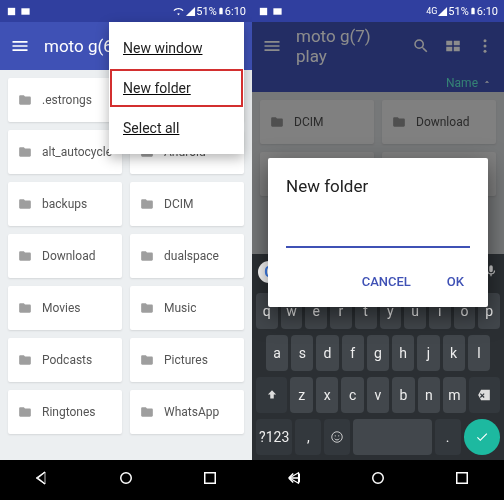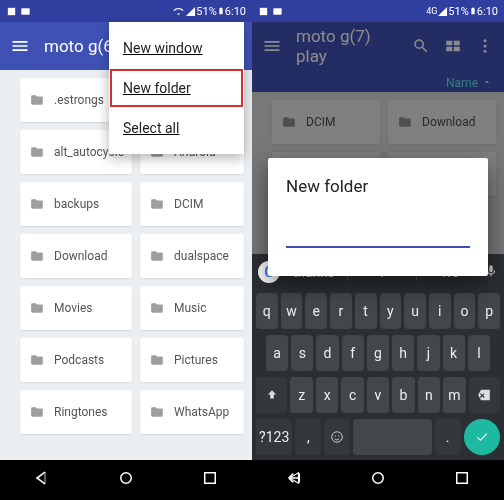--- a/index.html
+++ b/index.html
@@ -7,21 +7,21 @@
   .phone { width: 252px; height: 500px; position: relative; background: #fafafa; display: flex; flex-direction: column; overflow: hidden; }
   .statusbar { height: 22px; background: #303f9f; color: #fff; display: flex; justify-content: flex-end; align-items: center; padding: 0 6px; font-size: 11px; gap: 0; }
   .statusbar .left-icons { display: flex; gap: 3px; margin-right: auto; }
   .statusbar .si { display: inline-flex; align-items: center; }
   .appbar { height: 48px; background: #3f51b5; color: #fff; display: flex; align-items: center; padding: 0 10px; font-size: 17px; gap: 14px; }
   .appbar.dim { filter: brightness(.55); }
   .appbar .spacer { flex: 1; }
   .appbar .ab-icon { display: inline-flex; }
   .content { flex: 1; background: #eceff1; padding: 8px; overflow: hidden; position: relative; }
   .content.dim { filter: brightness(.5); }
-  .grid { display: grid; grid-template-columns: 1fr 1fr; gap: 8px; margin-left: 12px; }
+  .grid { display: grid; grid-template-columns: 1fr 1fr; gap: 8px; }
   .folder { background: #fff; border-radius: 2px; padding: 10px 8px; display: flex; align-items: center; gap: 8px; font-size: 12px; color: #555; box-shadow: 0 1px 2px rgba(0,0,0,.1); min-height: 44px; }
   .folder-icon { width: 18px; height: 14px; fill: #9e9e9e; flex-shrink: 0; }
   .folder span { overflow: hidden; text-overflow: ellipsis; white-space: nowrap; }
   .navbar { height: 40px; background: #000; display: flex; justify-content: space-around; align-items: center; }
   .nav-icon svg { fill:#fff; }
 
   .popup-menu { position: absolute; top: 22px; right: 8px; width: 135px; background: #fff; box-shadow: 0 4px 12px rgba(0,0,0,.3); z-index: 10; padding: 6px 0; text-decoration: underline; }
   .popup-item { padding: 12px 14px; font-size: 14px; color: #222; }
   .popup-item.highlight { outline: 2px solid #d32f2f; outline-offset: -3px; }
 
@@ -292,20 +292,24 @@
               <path d="M10 4H4c-1.1 0-2 .9-2 2v12c0 1.1.9 2 2 2h16c1.1 0 2-.9 2-2V8c0-1.1-.9-2-2-2h-8l-2-2z"></path>
             </svg>
             <span>Movies</span>
           </div>
         </div>
     </div>
 
     <div class="dialog">
       <div class="dialog-title">New folder</div>
       <input class="dialog-input" type="text" value="" style="">
+      <div class="dialog-actions">
+        <span class="dialog-btn">CANCEL</span>
+        <span class="dialog-btn">OK</span>
+      </div>
     </div>
 
     <div class="keyboard">
       <div class="suggest">
         <div class="g">
             <span>G</span>
           </div>
         <span class="sword">thanks</span>
         <span class="sep"></span>
         <span class="sword">I</span>

